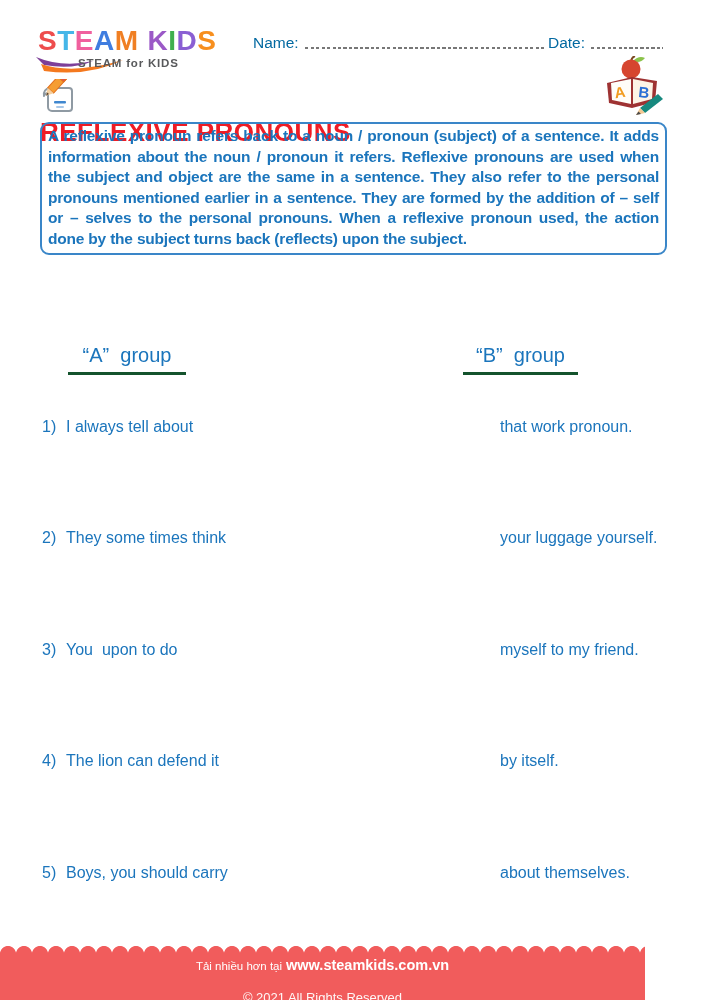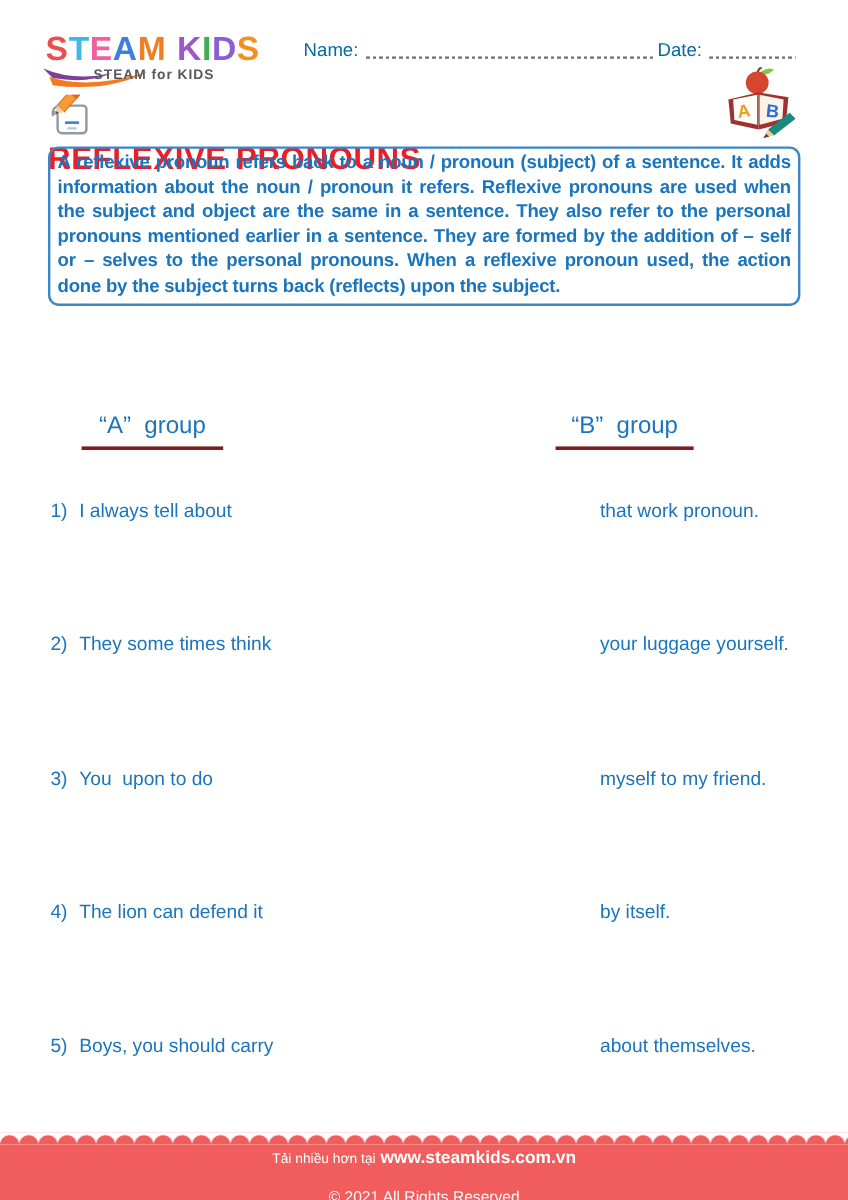--- a/index.html
+++ b/index.html
@@ -36,32 +36,32 @@
            border:2px solid #3a86c8;border-radius:9px;padding:2px 6px 4px 6px;}
   .def-box p{margin:0;font-size:15.5px;font-weight:bold;color:#1b75bc;line-height:20.5px;
              letter-spacing:-0.2px;text-align:justify;}
 
   
   .instruction{position:absolute;left:40px;top:279px;width:632px;font-size:15.5px;font-weight:bold;
                color:#1b75bc;line-height:21.5px;letter-spacing:-0.2px;}
 
   
   .group-heading{position:absolute;top:344px;font-size:20px;color:#1b75bc;text-align:center;
-                 border-bottom:3px solid #7f1d1d;padding-bottom:5px;white-space:pre;}
+                 border-bottom:3px solid #14532d;padding-bottom:5px;white-space:pre;}
   .group-a{left:68px;width:118px;}
   .group-b{left:463px;width:115px;}
 
   
   .match-row{position:absolute;left:40px;width:632px;height:22px;font-size:16px;color:#1b75bc;}
   .row-num{position:absolute;left:2px;top:0;}
   .row-left{position:absolute;left:26px;top:0;white-space:pre;}
   .row-right{position:absolute;left:460px;top:0;white-space:pre;}
 
   
-  .footer{position:absolute;left:0;bottom:0;width:707px;}
+  .footer{position:absolute;left:0;bottom:0;width:645px;}
   .scallops{height:10px;background-image:radial-gradient(circle at 8px 10px,#f15c5c 7.6px,rgba(241,92,92,0) 8.4px);
             background-size:16px 10px;background-repeat:repeat-x;}
   .band{height:46px;background:#f15c5c;color:#ffffff;text-align:center;box-sizing:border-box;padding-top:3px;}
   .f1{font-size:11.5px;}
   .f1 .site{font-weight:bold;font-size:14.5px;margin-left:4px;}
   .f2{font-size:13px;margin-top:17px;color:rgba(255,255,255,0.95);}
 </style>
 </head>
 <body>
 

